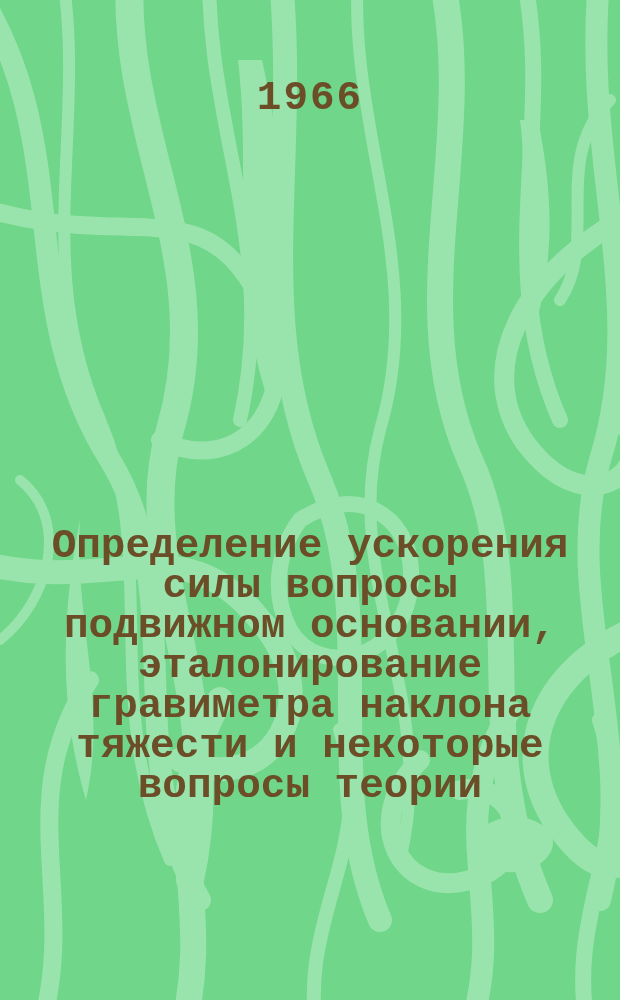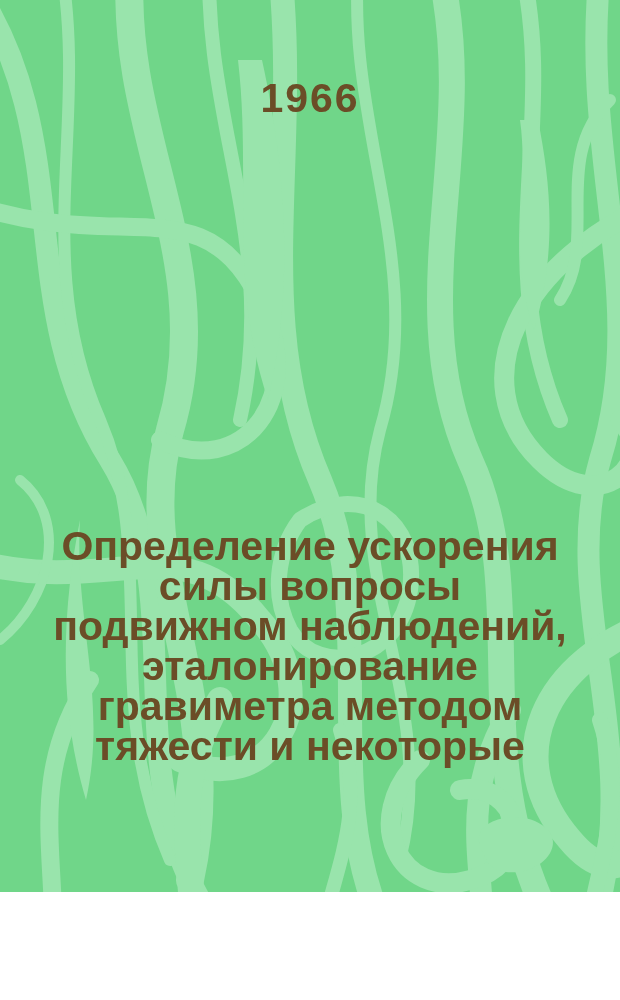--- a/index.html
+++ b/index.html
@@ -3,24 +3,24 @@
 <meta charset="utf-8">
 <style>
   :root{
     --bg-green:#70d689;
     --pattern-green:#99e4ac;
     --ink-brown:#6b4d27;
   }
   html,body{margin:0;padding:0;background:#fff;}
   .cover{
     position:relative;
-    width:620px;height:892px;
+    width:620px;height:1000px;
     overflow:hidden;
     background:var(--bg-green);
-    font-family:Liberation Sans, sans-serif;
+    font-family:Liberation Mono, monospace;
   }
   .pattern{position:absolute;left:0;top:0;width:620px;height:1000px;display:block;}
   .pattern .st{fill:none;stroke:var(--pattern-green);stroke-linecap:round;}
   .pattern .fl{fill:var(--pattern-green);stroke:none;}
   .year{
     position:absolute;top:78px;left:0;width:100%;
     text-align:center;
     font-size:41px;line-height:1;font-weight:700;
     letter-spacing:2px;
     color:var(--ink-brown);
@@ -65,19 +65,20 @@
     <path class="fl" d="M 80,520 C 74,620 108,700 86,800 C 56,700 64,600 80,520 Z"></path>
     <path class="fl" d="M 480,846 C 470,820 520,806 546,828 C 566,846 540,876 506,872 C 488,869 486,860 480,846 Z"></path>
     <path class="fl" d="M 520,120 C 530,190 506,250 534,330 C 558,250 550,180 538,120 Z"></path>
   </svg>
 
   <div class="year">1966</div>
 
   <div class="title">
     <div class="tl">Определение ускорения</div>
     <div class="tl">силы вопросы</div>
-    <div class="tl">подвижном наблюдений,</div>
+    <div class="tl">подвижном основании,</div>
     <div class="tl">эталонирование</div>
-    <div class="tl">гравиметра методом</div>
+    <div class="tl">гравиметра наклона</div>
     <div class="tl">тяжести и некоторые</div>
+    <div class="tl">вопросы теории</div>
   </div>
 
 </div>
 
 </body></html>

